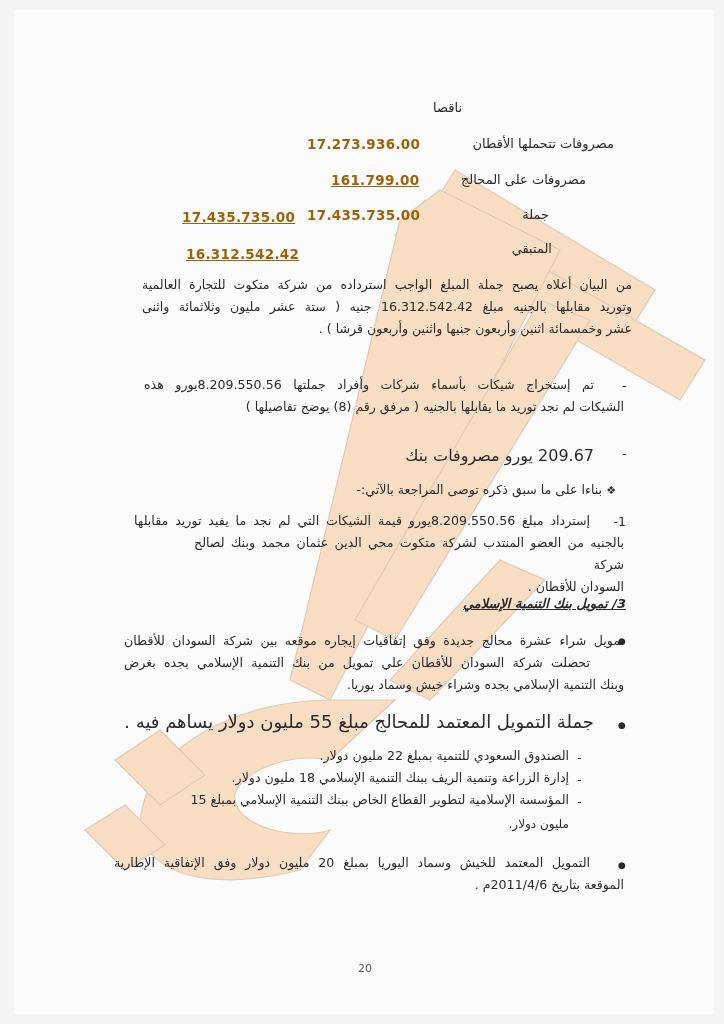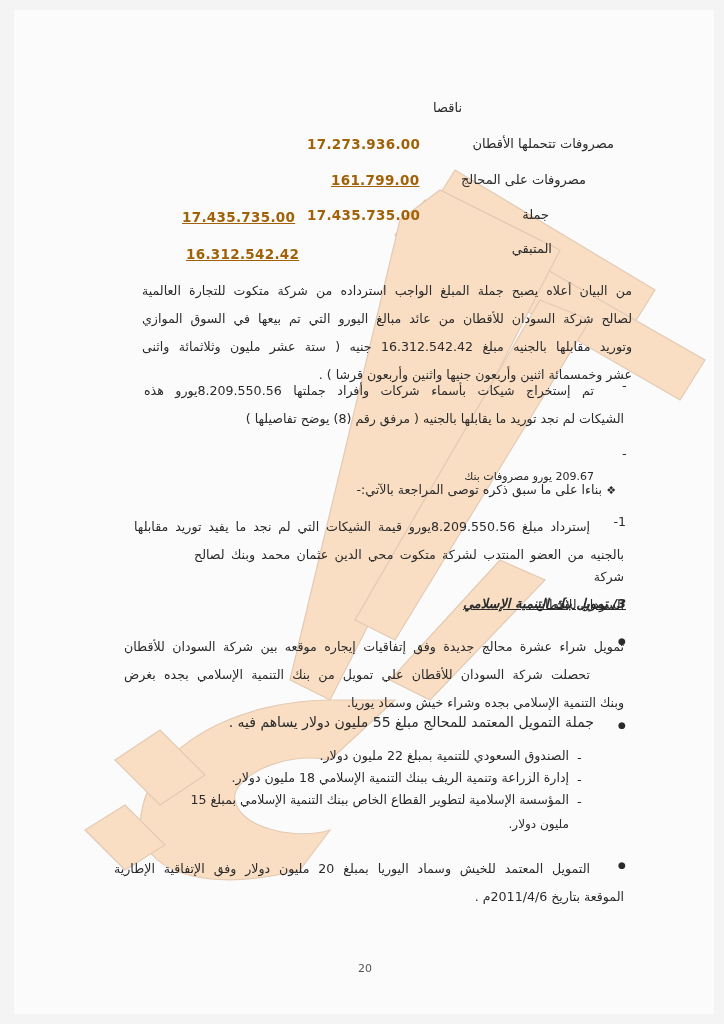--- a/index.html
+++ b/index.html
@@ -10,21 +10,21 @@
   .page {
     position: absolute; left: 14px; top: 10px; width: 700px; height: 1004px; background: #fbfbfb;
   }
   .wm { position: absolute; left: 0; top: 0; width: 724px; height: 1024px; pointer-events: none; z-index: 1; }
   .content { position: absolute; left: 0; top: 0; width: 724px; height: 1024px; z-index: 2; }
   .t { position: absolute; direction: rtl; white-space: nowrap; font-size: 13px; line-height: 16px; }
   .num { position: absolute; direction: ltr; white-space: nowrap; font-size: 13.5px; font-weight: bold; color: #a16207; letter-spacing: 0.3px; }
   .u { text-decoration: underline; }
   .para { position: absolute; direction: rtl; text-align: justify; font-size: 12.6px; line-height: 22px; right: 92px; }
   .b { font-weight: bold; }
-  .line { display: block; text-align-last: justify; margin-top: 6px; }
+  .line { display: block; text-align-last: justify; }
   .line.last { text-align-last: right; }
   .dash { position: absolute; font-size: 13px; }
   .heading { position: absolute; direction: rtl; font-size: 13px; font-style: italic; font-weight: bold; text-decoration: underline; }
   .pagenum { position: absolute; left: 358px; top: 962px; font-size: 11px; color: #555; direction: ltr; }
 </style>
 </head>
 <body>
 
 <div class="page"></div>
 
@@ -57,33 +57,32 @@
 
   <div class="t" style="right:175px; top:207px;">جملة</div>
   <div class="num" style="left:307px; top:207px;">17.435.735.00</div>
   <div class="num u" style="left:182px; top:209px;">17.435.735.00</div>
 
   <div class="t" style="right:172px; top:241px;">المتبقي</div>
   <div class="num u" style="left:186px; top:246px;">16.312.542.42</div>
 
   <div class="para b" style="top:274px; width:490px; font-weight:normal;">
     <span class="line">من البيان أعلاه يصبح جملة المبلغ الواجب استرداده من شركة متكوت للتجارة العالمية</span>
-    <span class="line">لصالح شركة السودان للأقطان من عائد مبالغ اليورو التي تم بيعها في السوق الموازي</span>
     <span class="line">وتوريد مقابلها بالجنيه مبلغ 16.312.542.42 جنيه ( ستة عشر مليون وثلاثمائة واثنى</span>
     <span class="line last">عشر وخمسمائة اثنين وأربعون جنيها واثنين وأربعون قرشا ) .</span>
   </div>
 
   <div class="dash" style="left:622px; top:378px;">-</div>
   <div class="para" style="top:374px; width:480px; right:100px;">
     <span class="line" style="padding-right:30px;">تم إستخراج شيكات بأسماء شركات وأفراد جملتها 8.209.550.56يورو هذه</span>
     <span class="line last">الشيكات لم نجد توريد ما يقابلها بالجنيه ( مرفق رقم (8) يوضح تفاصيلها )</span>
   </div>
 
   <div class="dash" style="left:622px; top:446px;">-</div>
-  <div class="t" style="right:130px; top:469px; font-size:11px;">209.67 يورو  مصروفات بنك</div>
+  <div class="t" style="right:130px; top:448px; font-size:16px;">209.67 يورو  مصروفات بنك</div>
 
   <div class="t" style="right:108px; top:482px; font-size:12.6px;">
     <span style="font-size:11px;">❖</span>
     <span>بناءا على ما سبق ذكره توصى المراجعة بالآتي:-</span>
   </div>
 
   <div class="t" style="right:98px; top:514px; font-size:12.6px;">1-</div>
   <div class="para" style="top:510px; width:490px; right:100px;">
     <span class="line" style="padding-right:34px;">إسترداد مبلغ 8.209.550.56يورو  قيمة الشيكات التي لم نجد ما يفيد توريد مقابلها</span>
     <span class="line" style="padding-left:60px;">بالجنيه من العضو المنتدب لشركة متكوت محي الدين عثمان محمد وبنك لصالح شركة</span>
@@ -93,21 +92,21 @@
   <div class="heading" style="right:98px; top:596px;">3/ تمويل بنك التنمية الإسلامي</div>
 
   <div class="dash" style="left:618px; top:636px; font-size:9px;">●</div>
   <div class="para" style="top:630px; width:500px; right:100px;">
     <span class="line">تمويل شراء عشرة محالج جديدة وفق إتفاقيات إيجاره موقعه بين شركة السودان للأقطان</span>
     <span class="line" style="padding-right:34px;">تحصلت شركة السودان للأقطان علي تمويل من بنك التنمية الإسلامي بجده بغرض</span>
     <span class="line last">وبنك التنمية الإسلامي بجده وشراء خيش وسماد يوريا.</span>
   </div>
 
   <div class="dash" style="left:618px; top:720px; font-size:9px;">●</div>
-  <div class="t" style="right:130px; top:714px; font-size:14px;">جملة التمويل المعتمد للمحالج مبلغ 55 مليون دولار يساهم فيه .</div>
+  <div class="t" style="right:130px; top:714px; font-size:18px;">جملة التمويل المعتمد للمحالج مبلغ 55 مليون دولار يساهم فيه .</div>
 
   <div class="dash" style="left:577px; top:750px;">-</div>
   <div class="t" style="right:155px; top:748px; font-size:12.6px;">الصندوق السعودي للتنمية بمبلغ 22 مليون دولار.</div>
 
   <div class="dash" style="left:577px; top:772px;">-</div>
   <div class="t" style="right:155px; top:770px; font-size:12.6px;">إدارة الزراعة وتنمية الريف ببنك التنمية الإسلامي 18 مليون دولار.</div>
 
   <div class="dash" style="left:577px; top:794px;">-</div>
   <div class="t" style="right:155px; top:792px; font-size:12.6px;">المؤسسة الإسلامية لتطوير القطاع الخاص ببنك التنمية الإسلامي بمبلغ 15</div>
   <div class="t" style="right:155px; top:816px; font-size:12px;">مليون دولار.</div>

